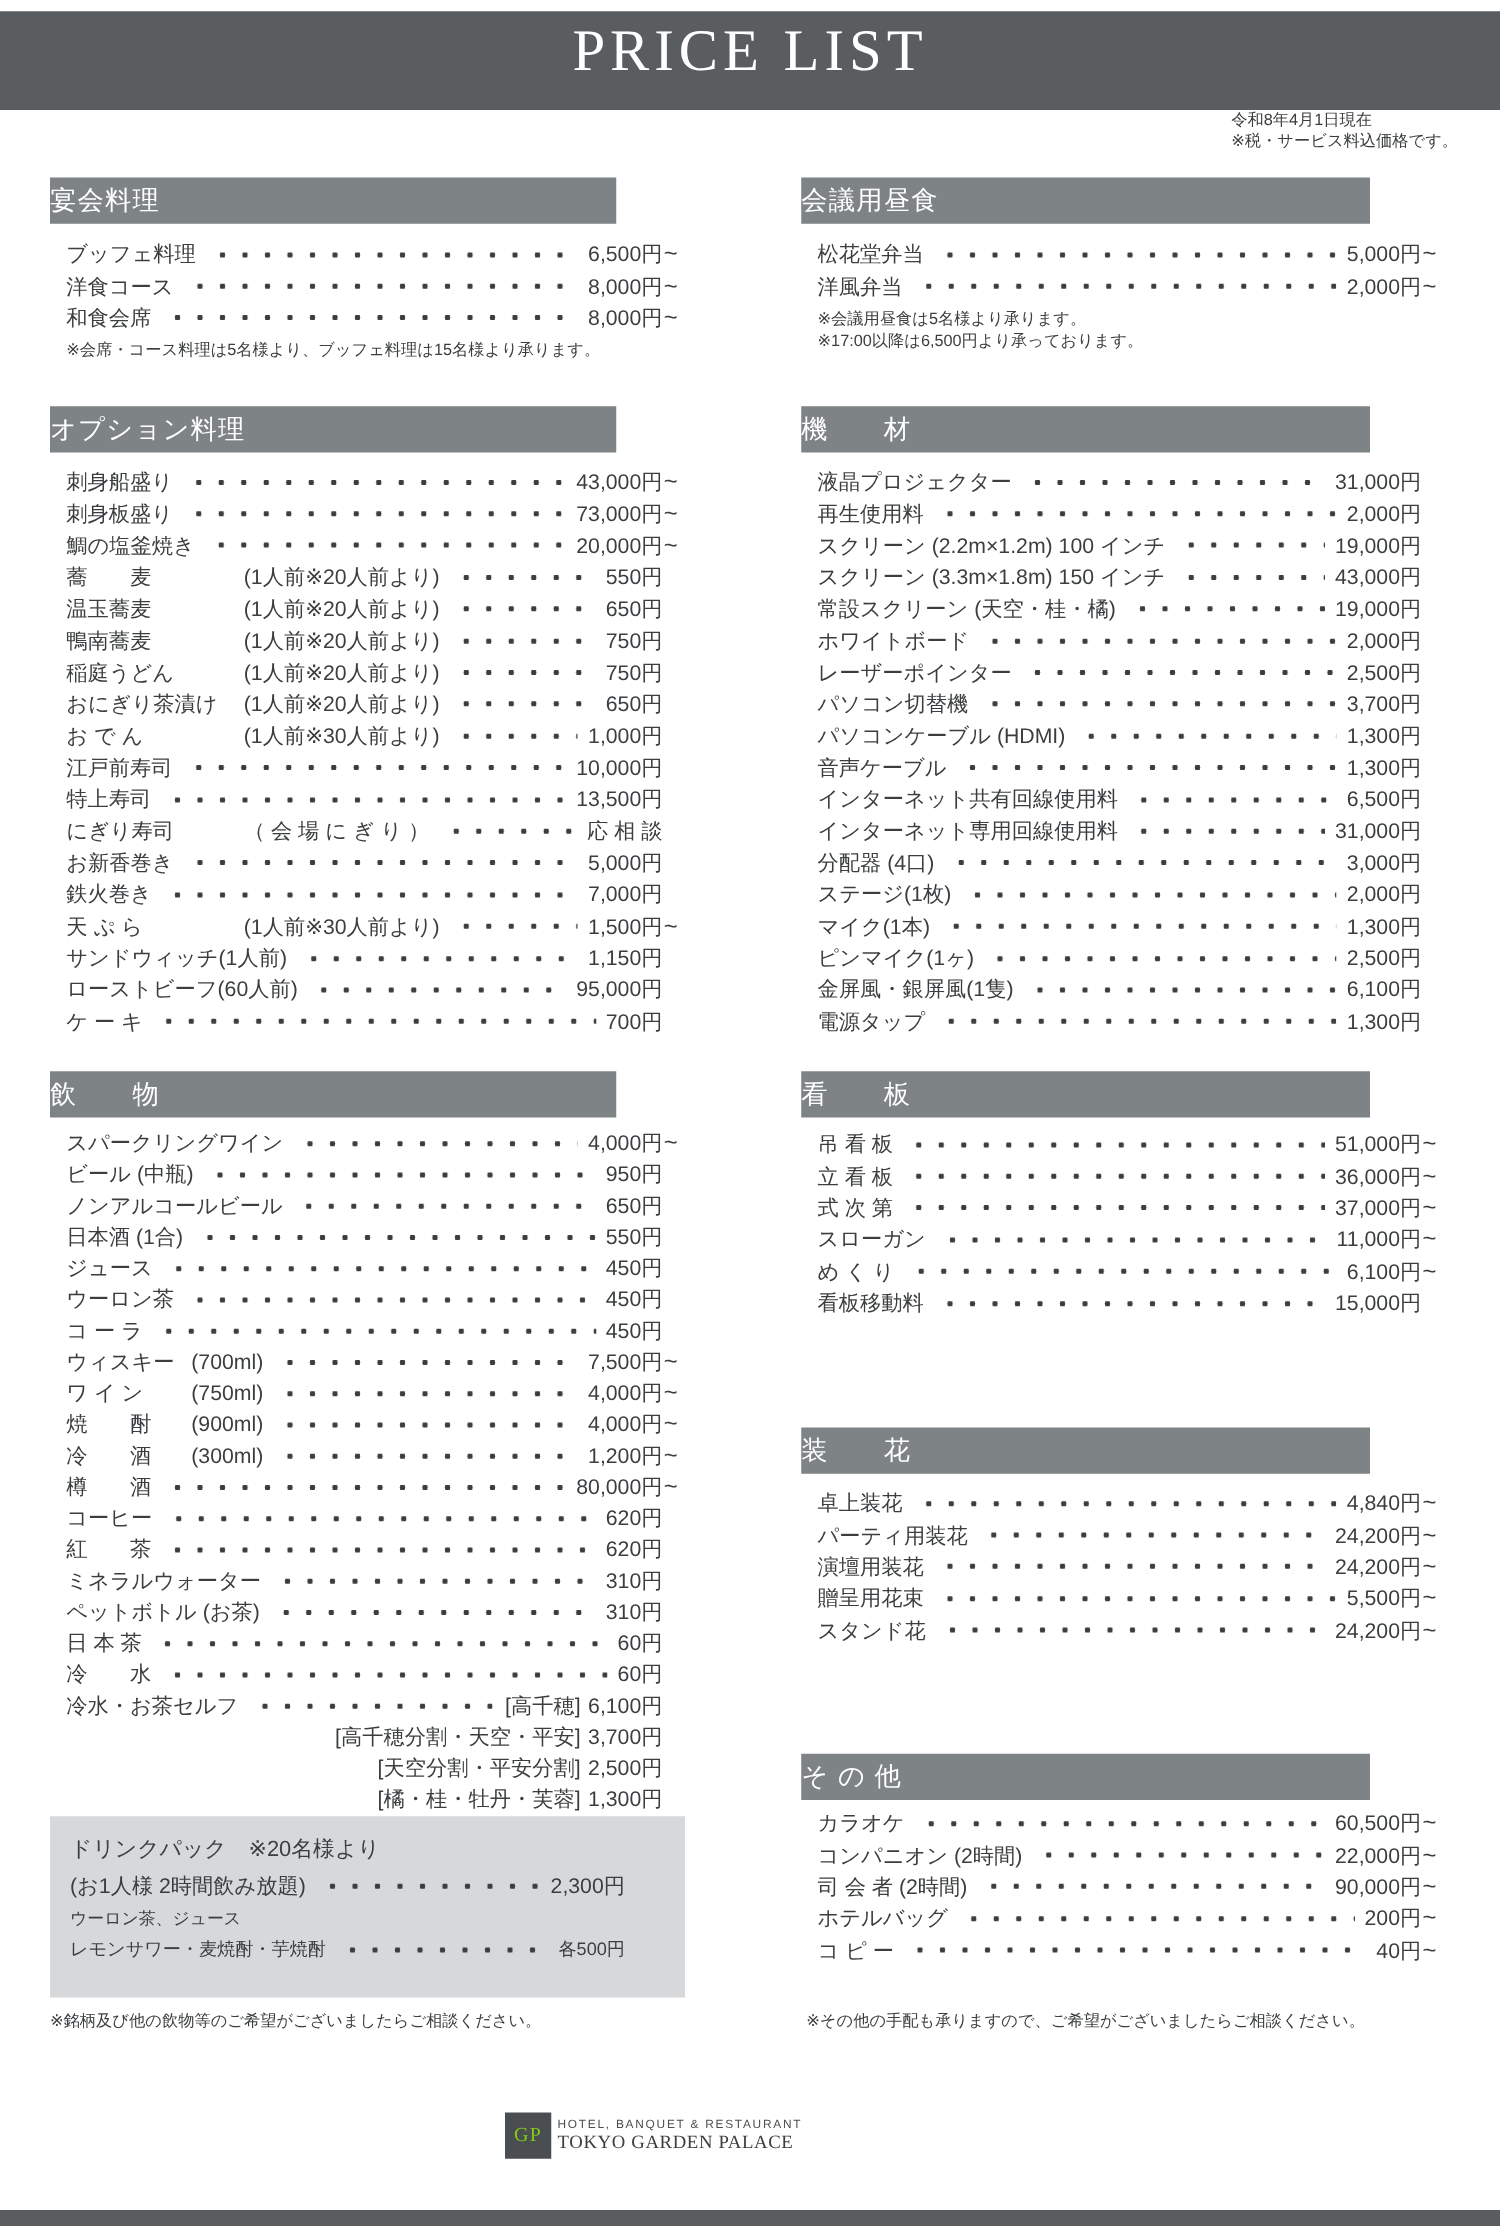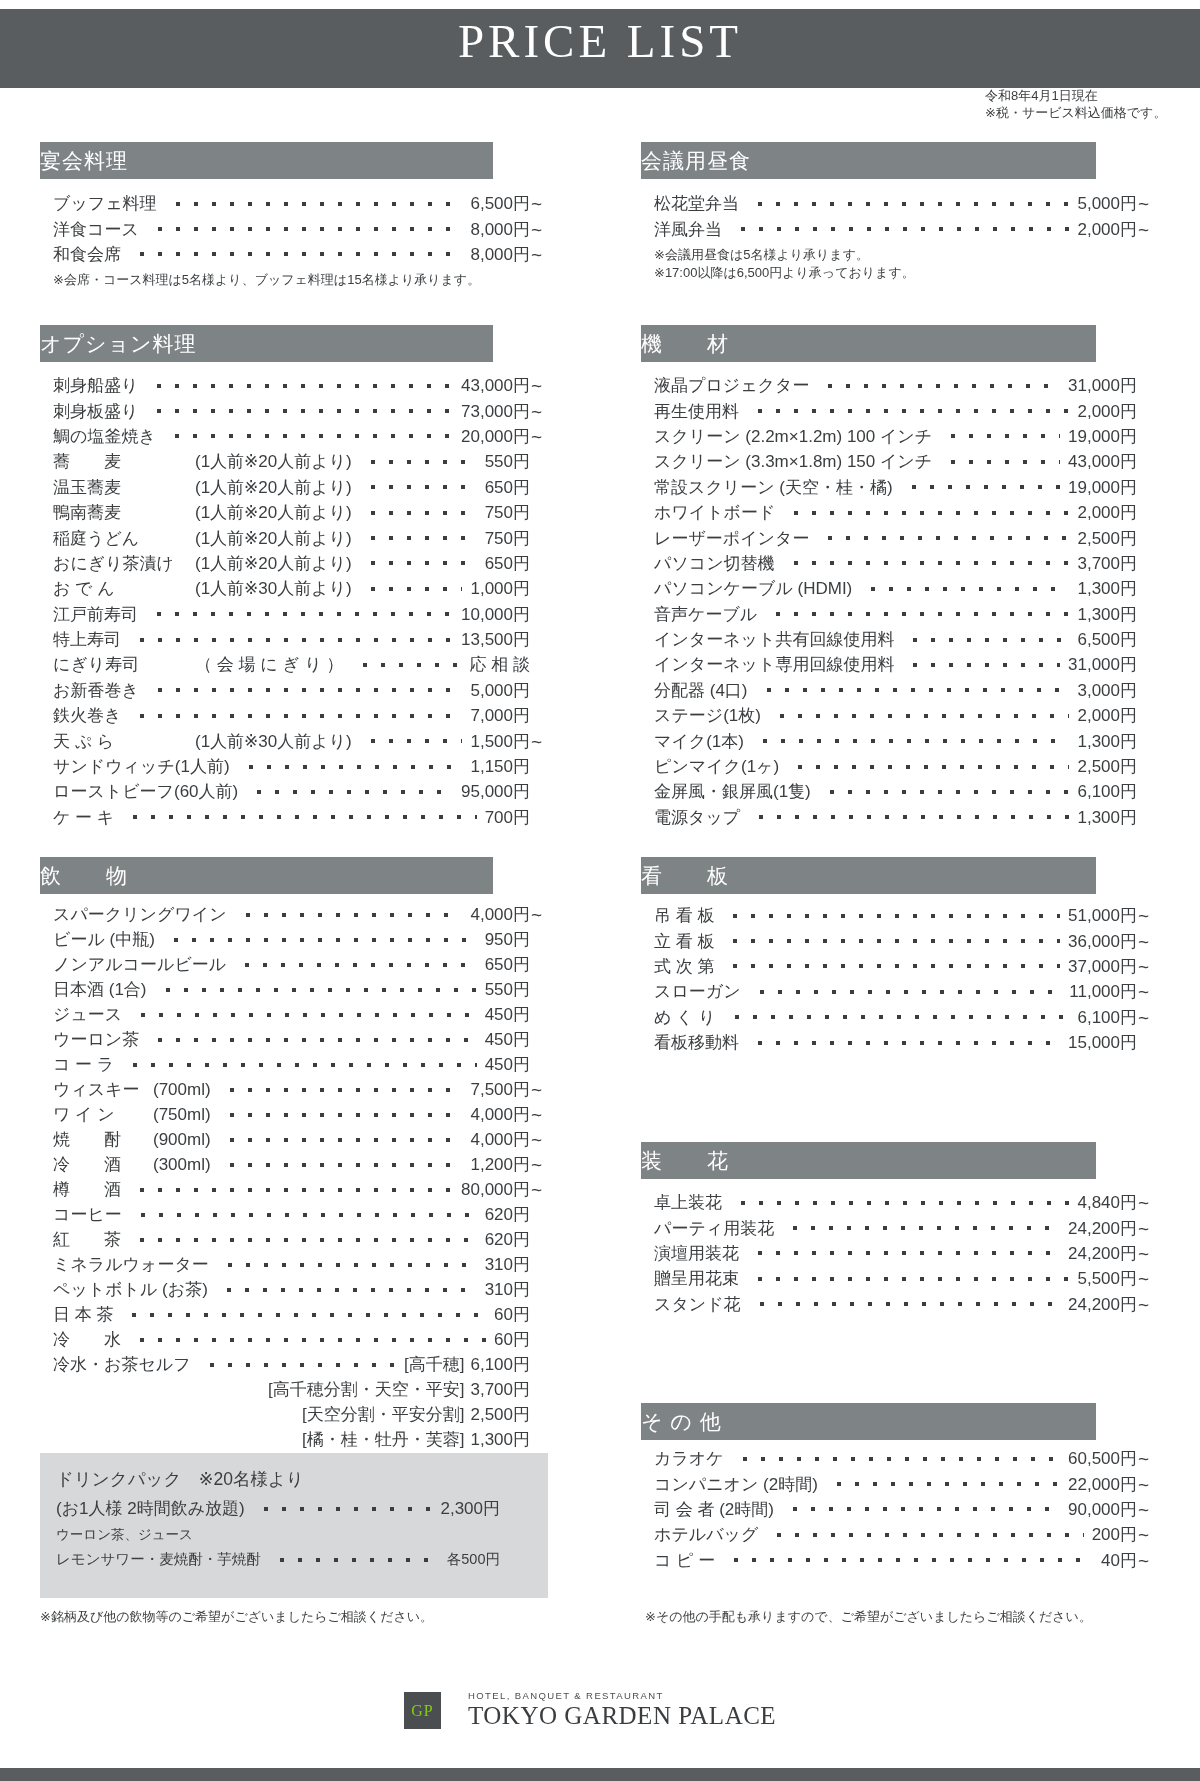--- a/index.html
+++ b/index.html
@@ -50,23 +50,23 @@
   .dp-addonline{display:flex;align-items:center;font-size:14.5px;padding-right:32px;margin-top:6px;}
 
   .footnote{position:absolute;top:1608px;font-size:13px;white-space:pre;}
   .fn-left{left:40px;}
   .fn-right{left:645px;}
 
   
   .footer{position:absolute;left:404px;top:1690px;display:flex;align-items:center;}
   .gp-box{width:37px;height:37px;background:#4a4e51;color:#84cc16;text-align:center;line-height:38px;
           font-family:"Liberation Serif","DejaVu Serif",serif;font-size:16px;letter-spacing:1px;}
-  .footer-text{margin-left:27px;}
+  .footer-text{margin-left:5px;}
   .tagline{font-size:9.5px;letter-spacing:1.4px;color:#4b4e50;}
-  .brand{font-family:"Liberation Serif","DejaVu Serif",serif;font-size:25px;letter-spacing:0.5px;margin-top:1px;}
+  .brand{font-family:"Liberation Serif","DejaVu Serif",serif;font-size:15px;letter-spacing:0.5px;margin-top:1px;}
   .bottom-band{position:absolute;left:0;bottom:0;width:100%;height:13px;background:#595d60;}
 </style>
 </head>
 <body>
 
 <div class="page">
 
   <div class="header-band"></div>
   <div class="page-title">PRICE LIST</div>
 

